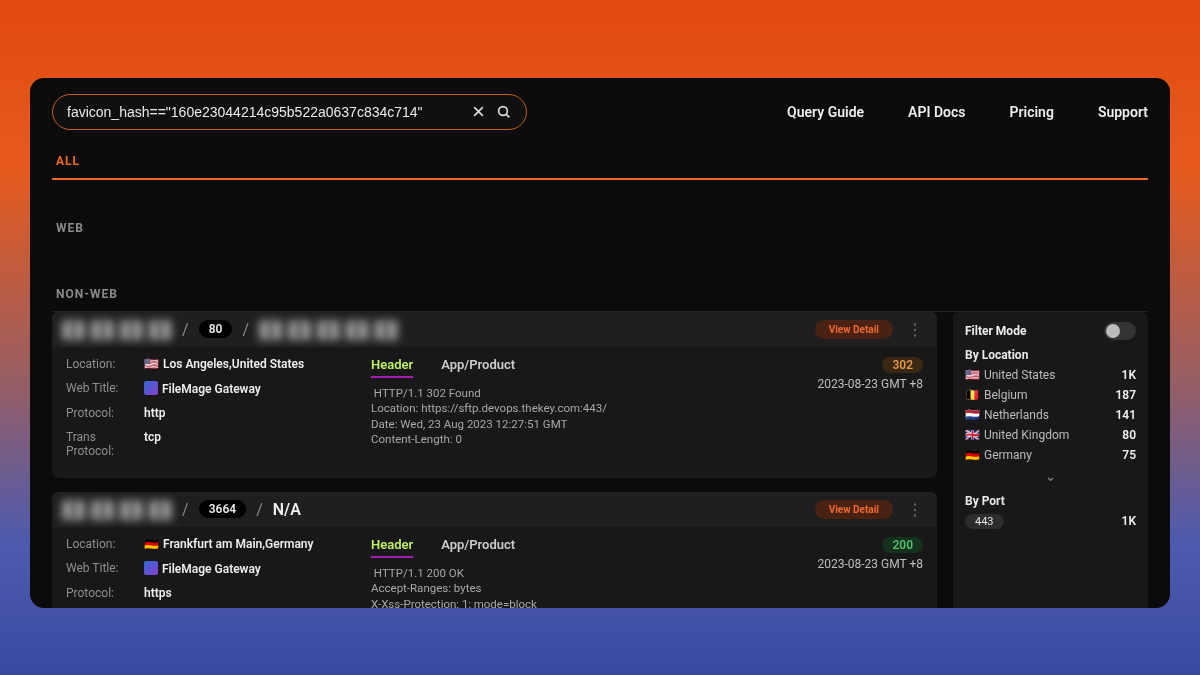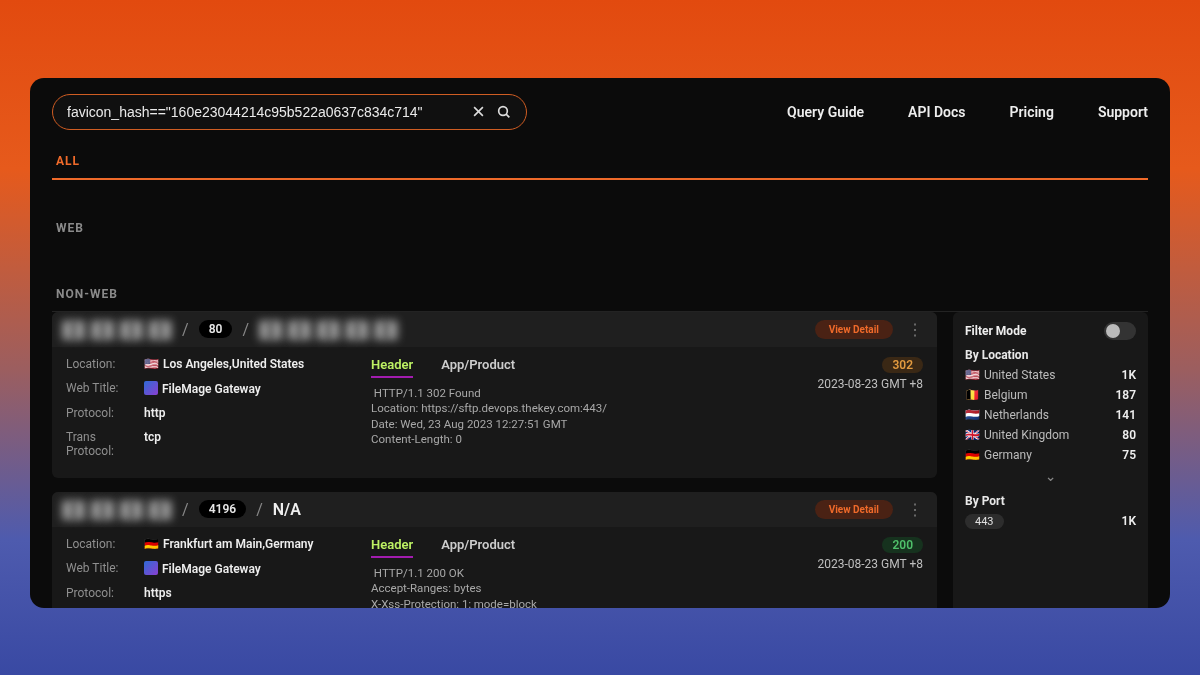--- a/index.html
+++ b/index.html
@@ -174,21 +174,21 @@
       <div class="side">
         <span class="status-chip st-302">302</span>
         <span class="ts">2023-08-23 GMT +8</span>
       </div>
     </div>
   </div>
   <div class="card">
     <div class="card-head">
       <span class="blur">██.██.██.██</span>
       <span class="slash">/</span>
-      <span class="port-chip">4196</span>
+      <span class="port-chip">3664</span>
       <span class="slash">/</span>
       <span style="color:#eee;font-weight:600">N/A</span>
       <span class="btn-detail">View Detail</span>
       <span class="kebab">⋮</span>
     </div>
     <div class="card-body">
       <div class="meta">
         <div class="meta-row">
                 <span class="k">Location:</span>
                 <span class="v"><span class="flag">🇩🇪</span>Frankfurt am Main,Germany</span>

